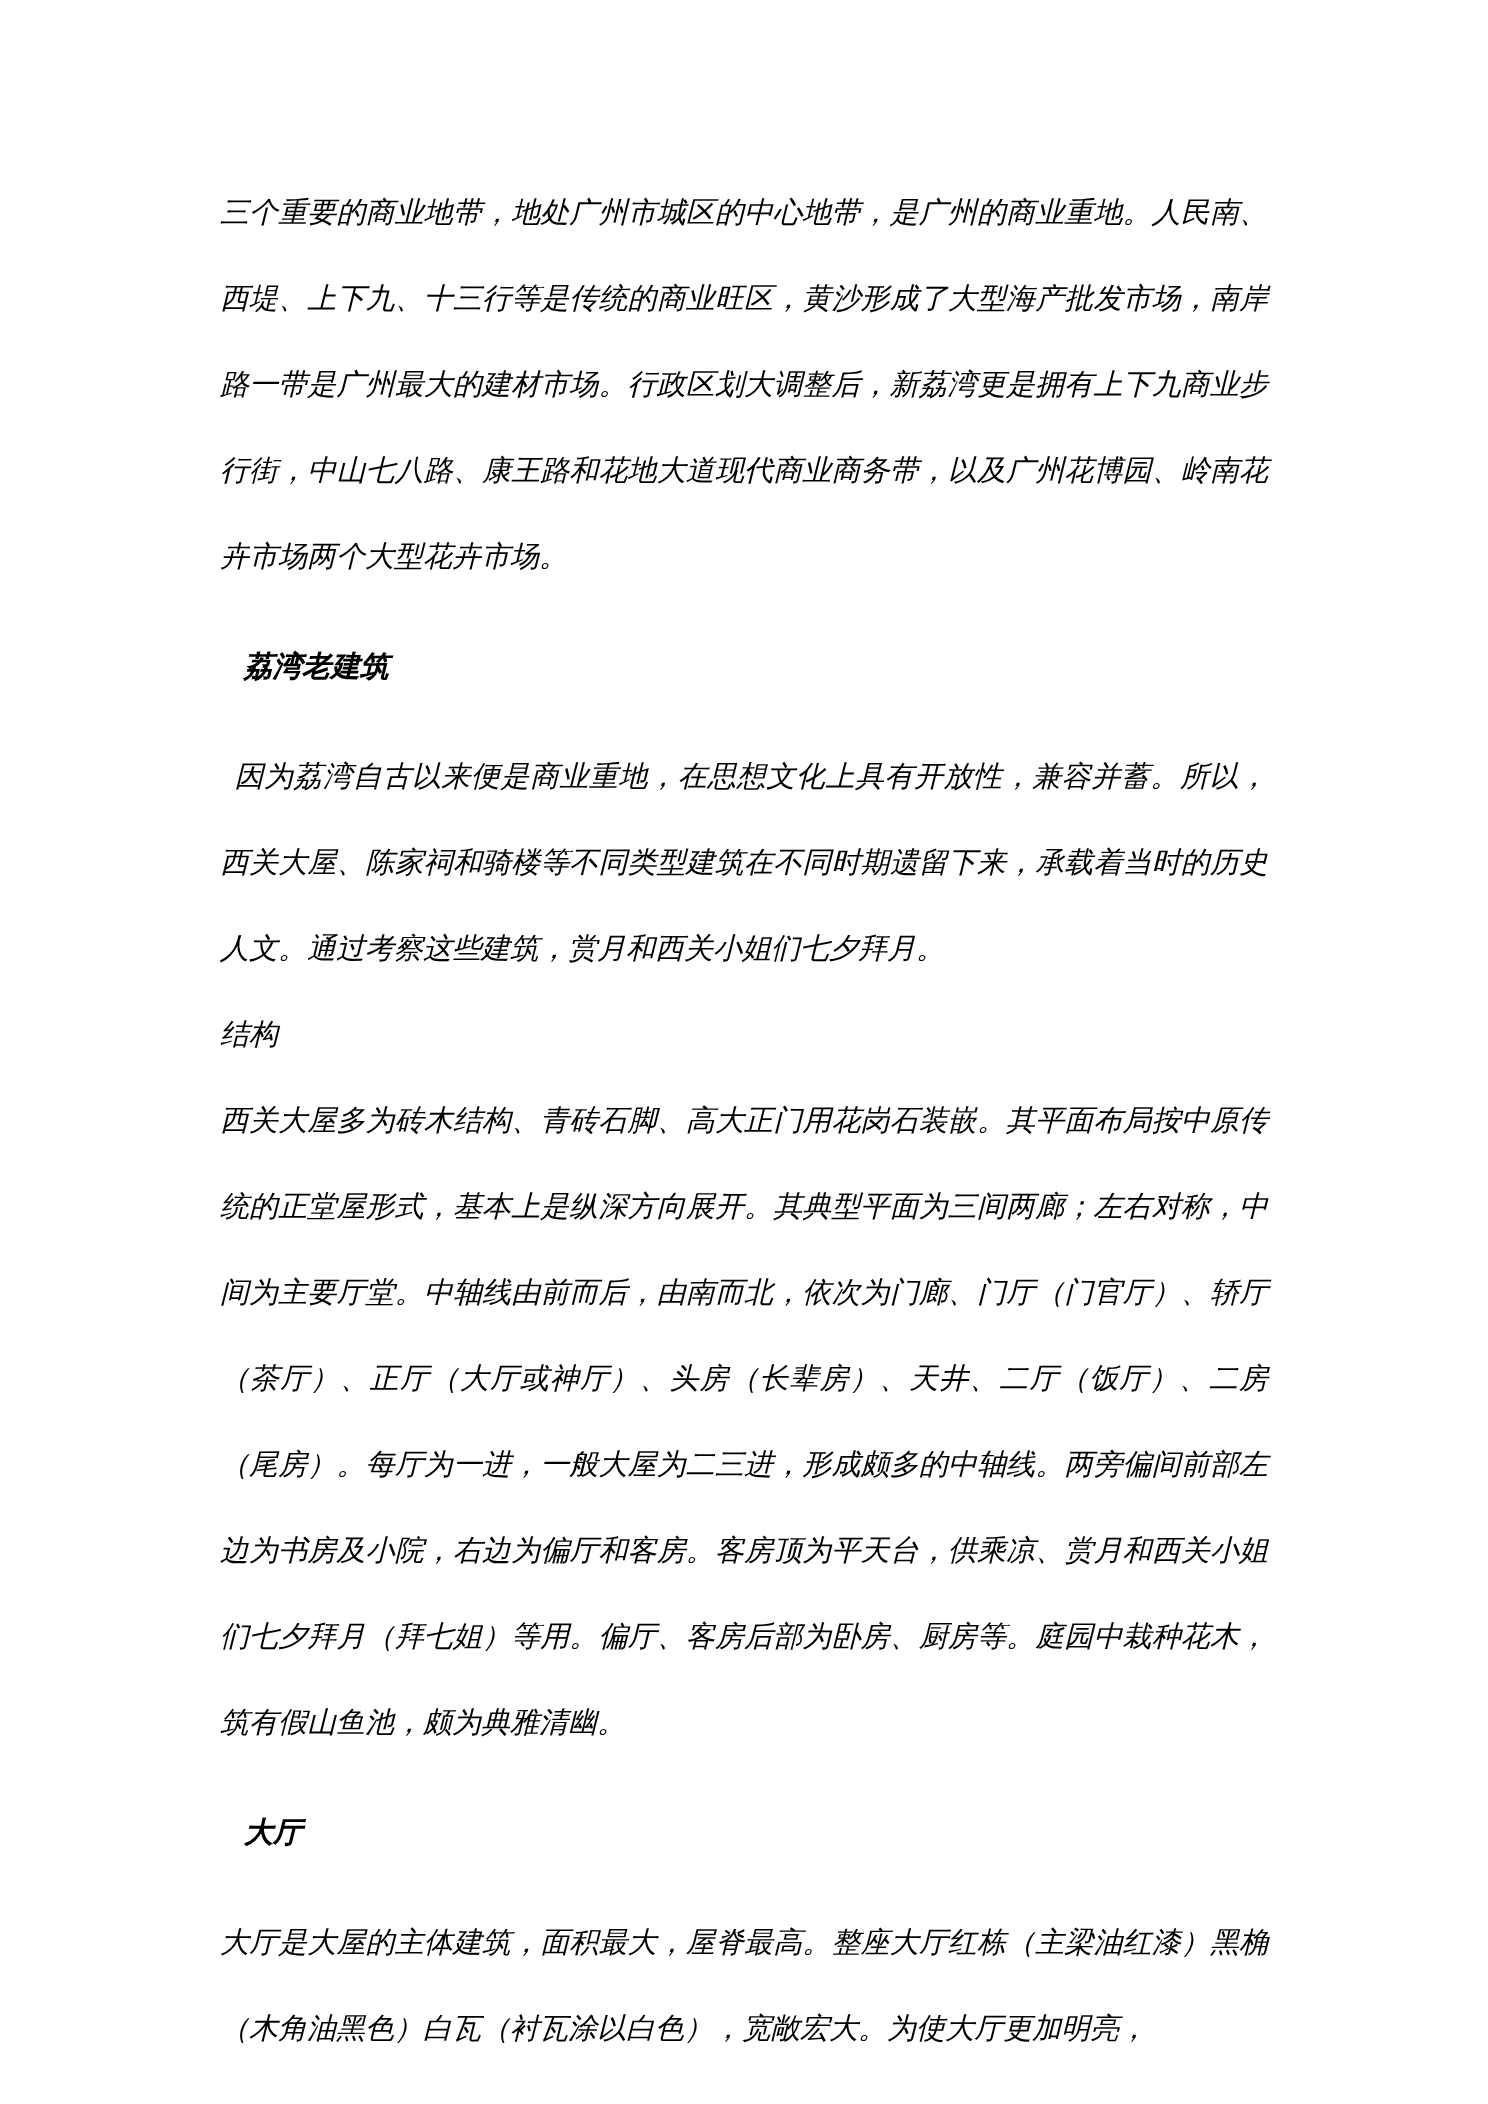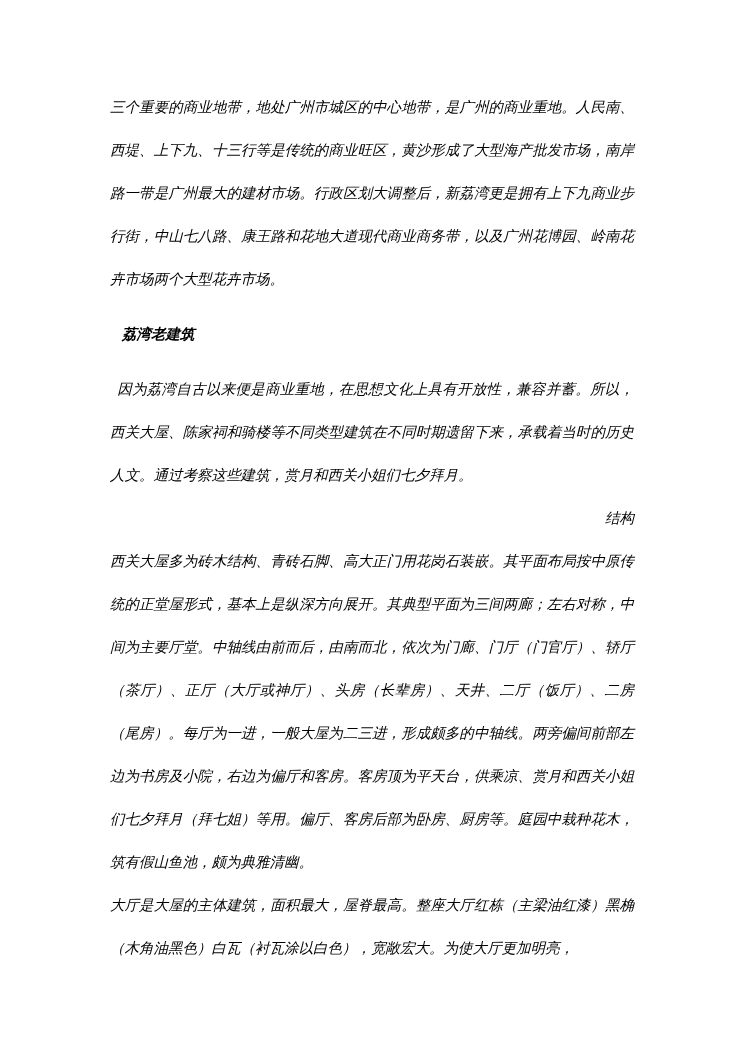--- a/index.html
+++ b/index.html
@@ -32,35 +32,36 @@
   }
   .heading {
     margin: 12px;
     font-weight: bold;
     font-size: 14.5px;
     text-align: left;
   }
   .subheading {
     margin: 0;
     font-weight: normal;
-    text-align: right;
+    text-align: left;
   }
 </style>
 </head>
 <body>
 
 <div class="page">
 
   <p class="para">三个重要的商业地带，地处广州市城区的中心地带，是广州的商业重地。人民南、西堤、上下九、十三行等是传统的商业旺区，黄沙形成了大型海产批发市场，南岸路一带是广州最大的建材市场。行政区划大调整后，新荔湾更是拥有上下九商业步行街，中山七八路、康王路和花地大道现代商业商务带，以及广州花博园、岭南花卉市场两个大型花卉市场。</p>
 
   <p class="heading">荔湾老建筑</p>
 
   <p class="para indent">因为荔湾自古以来便是商业重地，在思想文化上具有开放性，兼容并蓄。所以，西关大屋、陈家祠和骑楼等不同类型建筑在不同时期遗留下来，承载着当时的历史人文。通过考察这些建筑，赏月和西关小姐们七夕拜月。</p>
 
 
   <p class="subheading">结构</p>
 
   <p class="para">西关大屋多为砖木结构、青砖石脚、高大正门用花岗石装嵌。其平面布局按中原传统的正堂屋形式，基本上是纵深方向展开。其典型平面为三间两廊；左右对称，中间为主要厅堂。中轴线由前而后，由南而北，依次为门廊、门厅（门官厅）、轿厅（茶厅）、正厅（大厅或神厅）、头房（长辈房）、天井、二厅（饭厅）、二房（尾房）。每厅为一进，一般大屋为二三进，形成颇多的中轴线。两旁偏间前部左边为书房及小院，右边为偏厅和客房。客房顶为平天台，供乘凉、赏月和西关小姐们七夕拜月（拜七姐）等用。偏厅、客房后部为卧房、厨房等。庭园中栽种花木，筑有假山鱼池，颇为典雅清幽。</p>
 
+  <p class="heading">大厅</p>
 
   <p class="para">大厅是大屋的主体建筑，面积最大，屋脊最高。整座大厅红栋（主梁油红漆）黑桷（木角油黑色）白瓦（衬瓦涂以白色），宽敞宏大。为使大厅更加明亮，</p>
 
 </div>
 
 </body></html>

